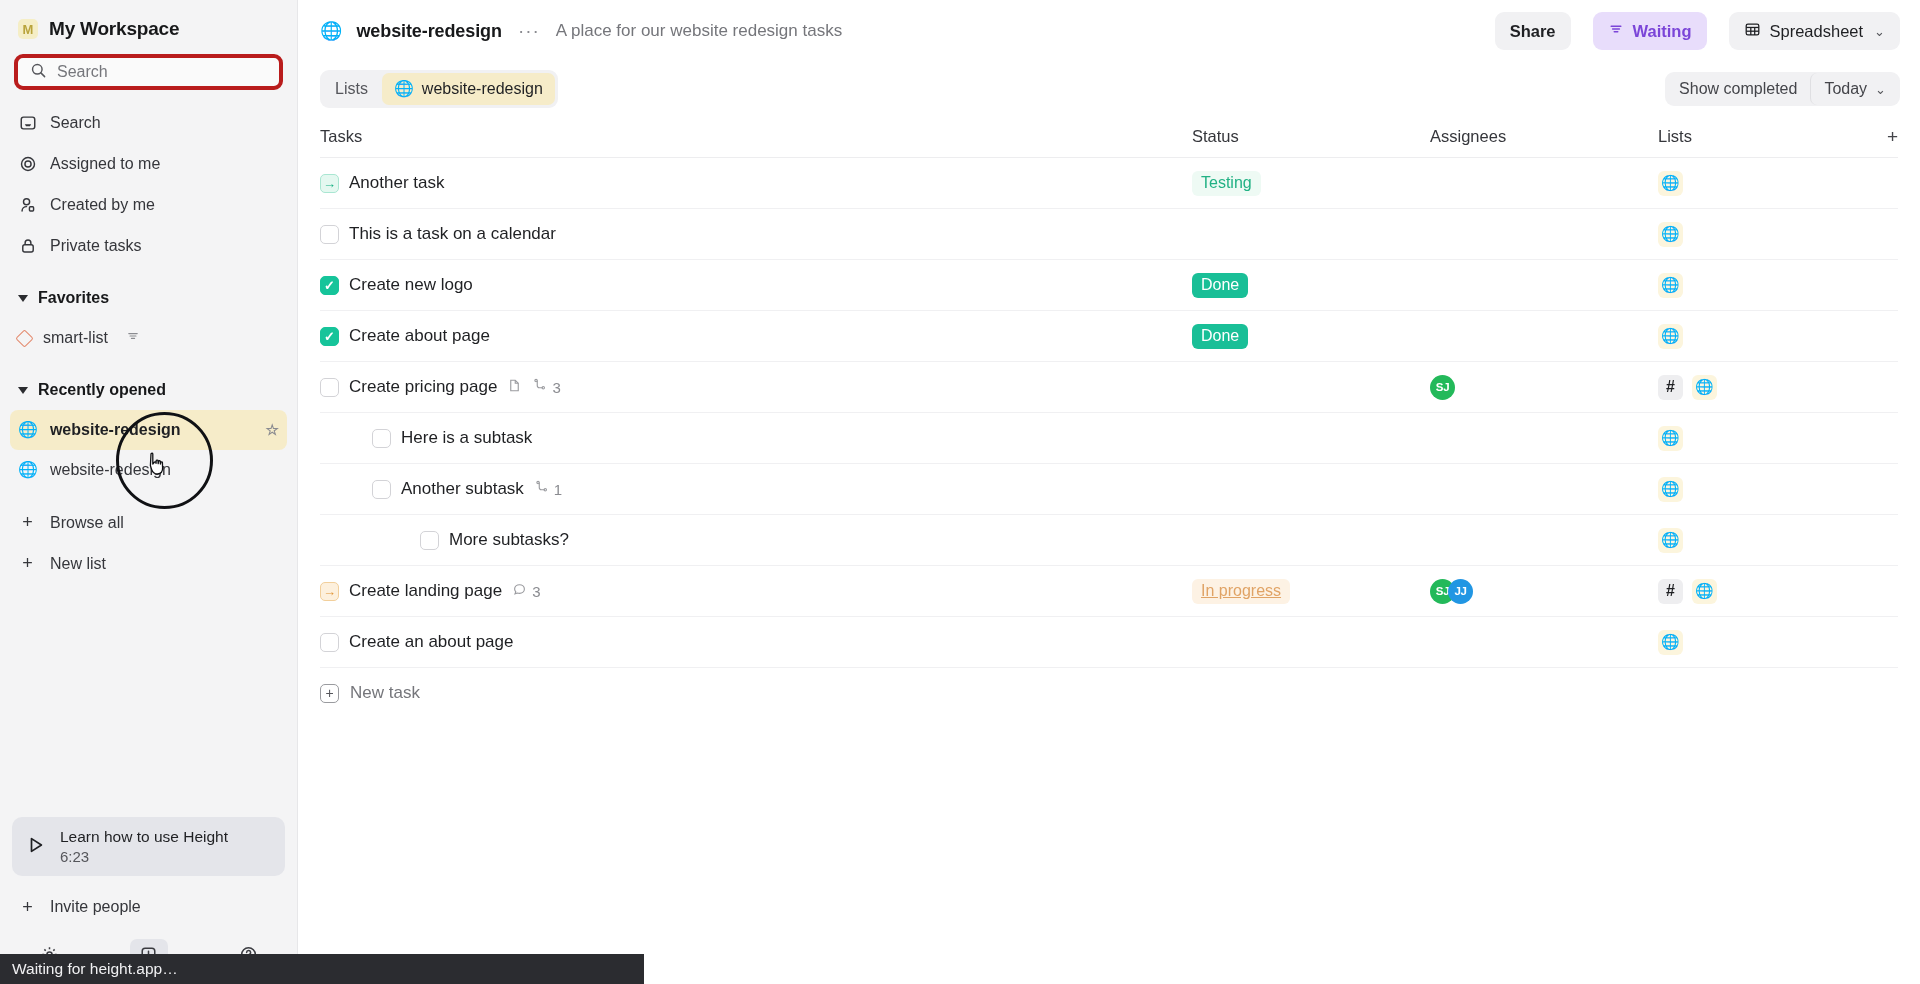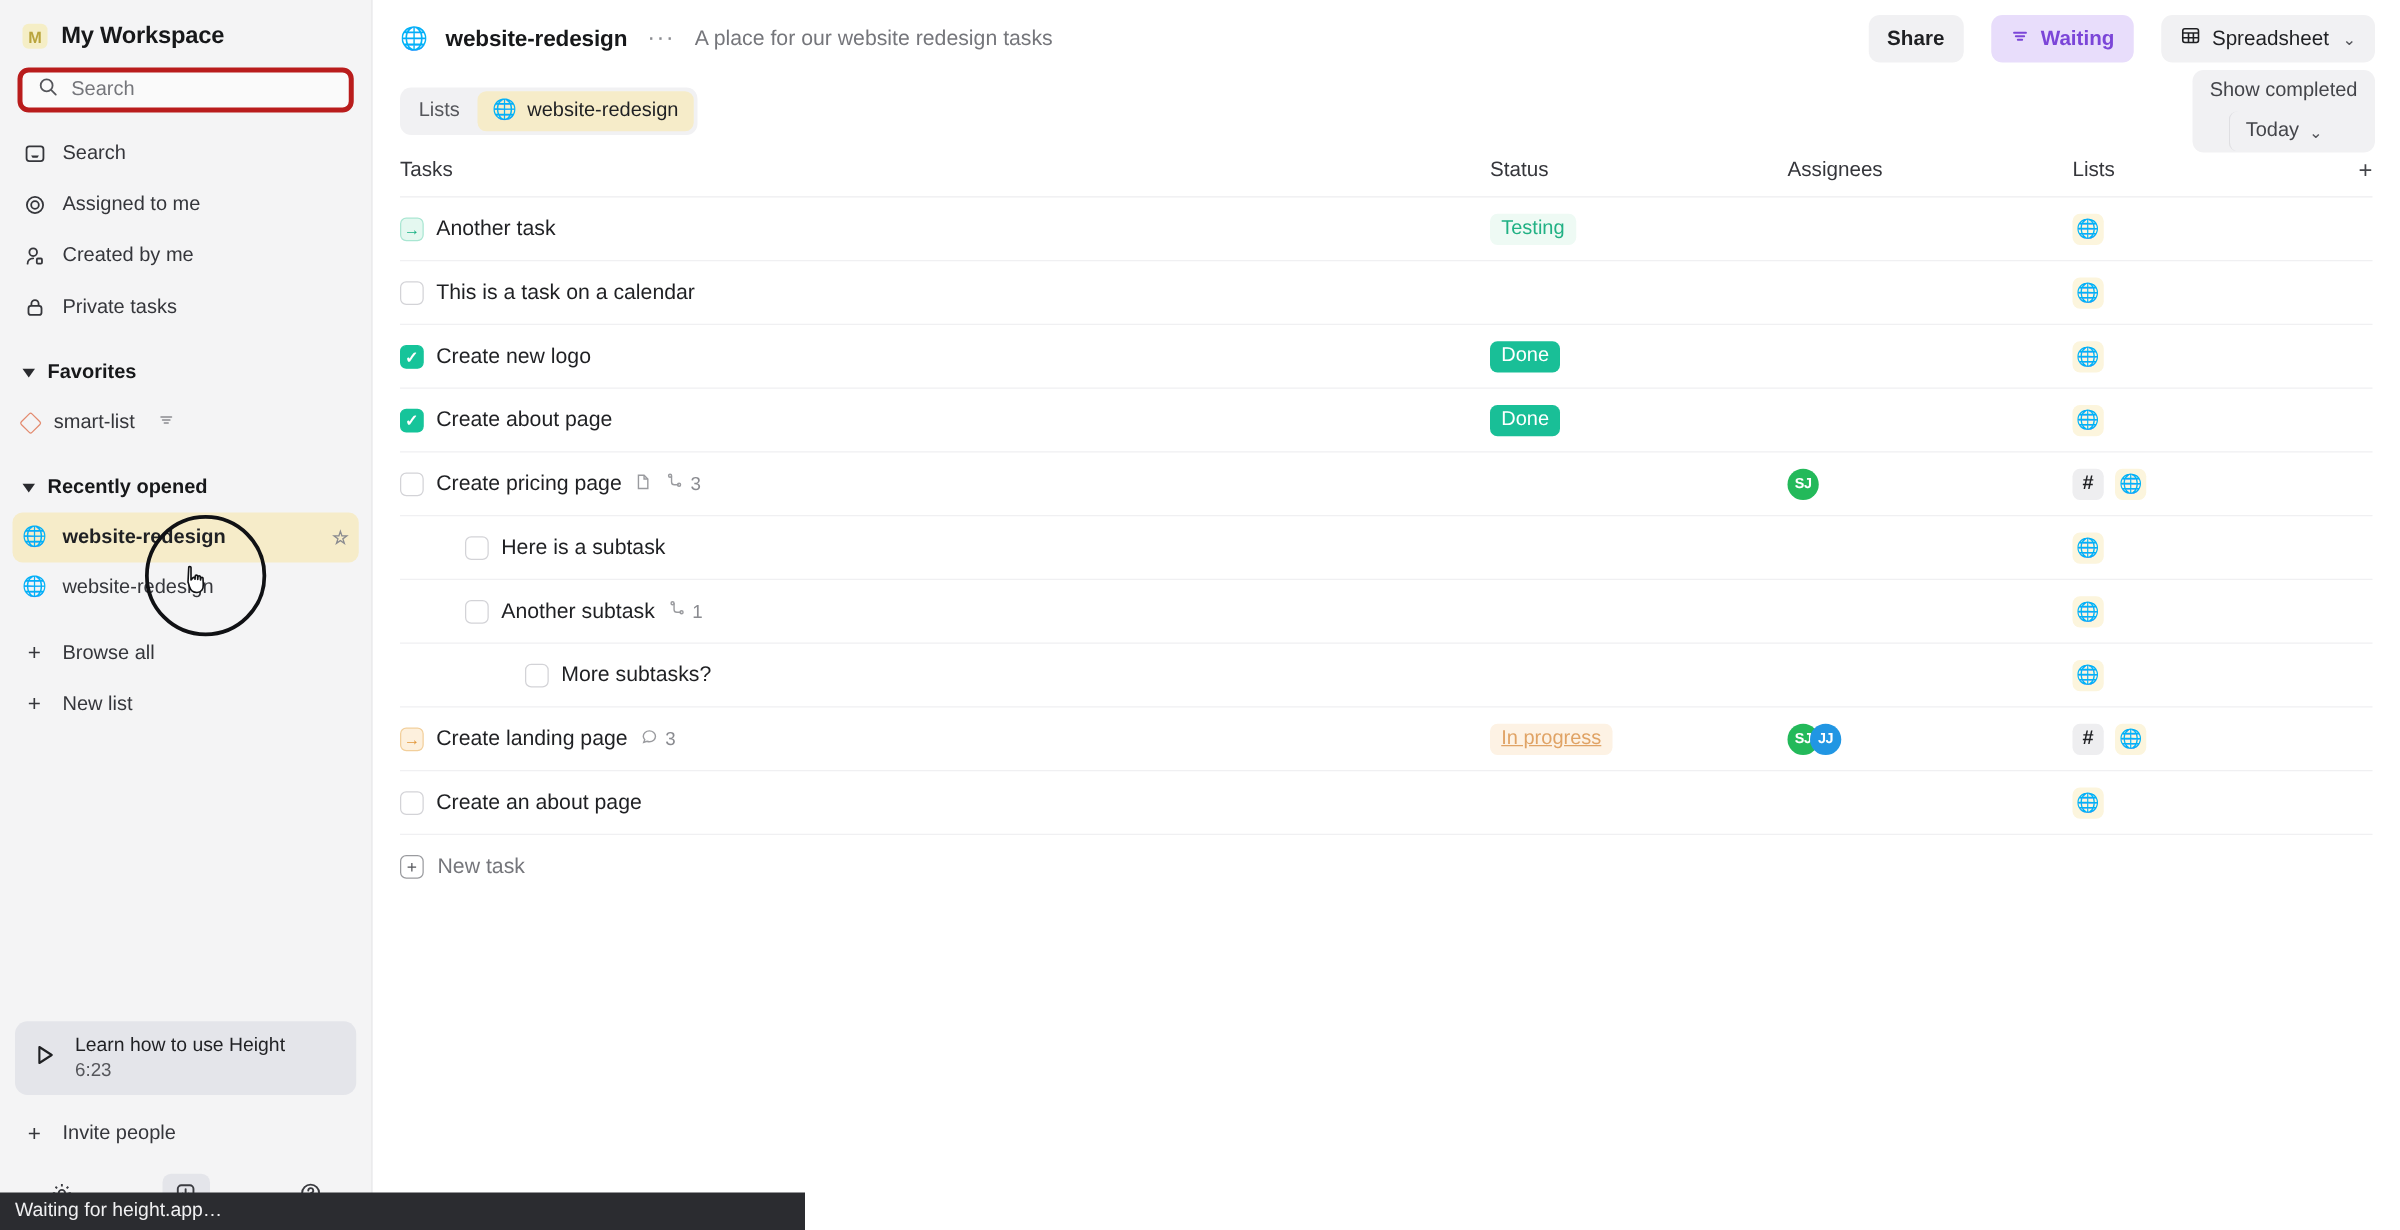--- a/index.html
+++ b/index.html
@@ -123,21 +123,21 @@
     display: flex; align-items: center; padding: 0 20px 0 22px;
   }
   .seg {
     display: flex; align-items: center; background: #f1f1f3; border-radius: 9px; padding: 3px; gap: 2px;
   }
   .seg .s {
     height: 32px; display: flex; align-items: center; gap: 8px; padding: 0 12px;
     border-radius: 7px; font-size: 16px; color: #55565b; cursor: pointer;
   }
   .seg .s.on { background: #f6ecc9; color: #1f2023; font-weight: 500; }
-  .subbar-right { margin-left: auto; display: flex; align-items: center; background: #f1f1f3; border-radius: 9px; padding: 1px; flex-direction: column; }
+  .subbar-right { margin-left: auto; display: flex; align-items: center; background: #f1f1f3; border-radius: 9px; padding: 1px; }
   .subbar-right .s {
     height: 32px; display: flex; align-items: center; gap: 8px; padding: 0 13px;
     border-radius: 7px; font-size: 16px; color: #44454a; cursor: pointer;
   }
   .subbar-right .s + .s { border-left: 1px solid #dfdfe2; }
 
   
   .table { padding: 0 22px; flex: 1 1 auto; overflow: hidden; }
   .thead {
     display: flex; align-items: center; height: 42px;

